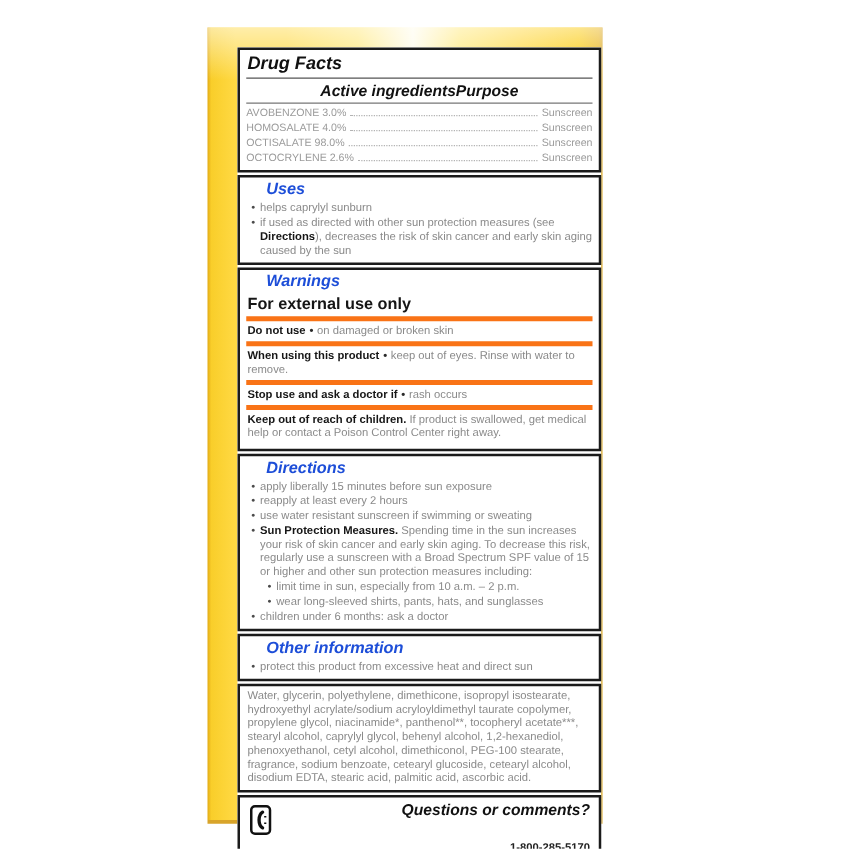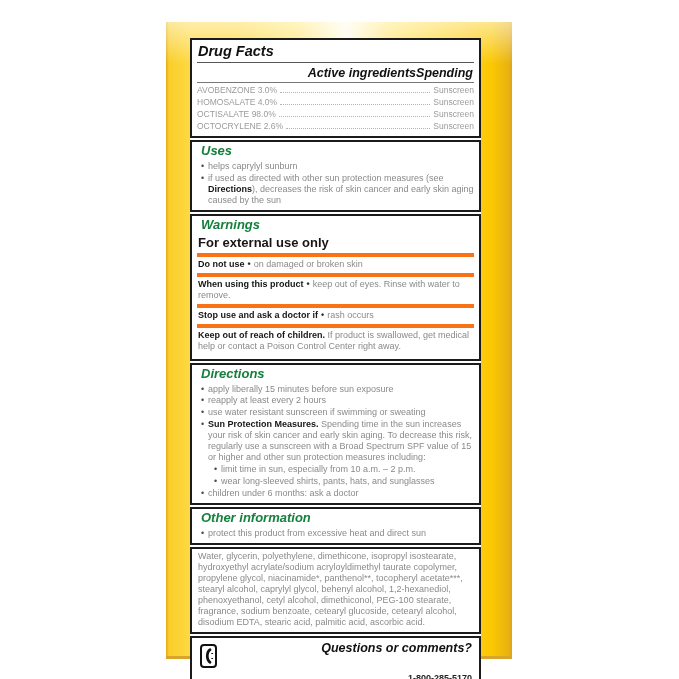--- a/index.html
+++ b/index.html
@@ -2,21 +2,21 @@
 <html><head>
 <meta charset="utf-8">
 <style>
   html,body { margin:0; padding:0; }
   body {
     width:679px; height:679px; position:relative; background:#ffffff;
     font-family:"Liberation Sans", sans-serif;
     -webkit-font-smoothing:antialiased;
   }
   .package {
-    position:absolute; left:166px; top:22px; width:346px; height:637px;
+    position:absolute; left:166px; top:22px; width:316px; height:637px;
     box-sizing:border-box;
     background:
       linear-gradient(to bottom, rgba(255,255,255,0.55), rgba(255,255,255,0) 42px),
       linear-gradient(to right,
         #e2ab16 0px, #f9ce2a 3px, #ffd943 7%, #ffd943 20%,
         #ffe878 38%, #fffcec 52%, #ffe878 64%, #ffd636 80%,
         #fbc803 94%, #e9b210 99%, #d9a522 100%);
     border-bottom:3px solid #d8a42a;
   }
   .label {
@@ -25,27 +25,27 @@
   }
   .sec {
     box-sizing:border-box; border:2px solid #1b1b1b; background:#ffffff;
     margin-bottom:2px; padding:2px 5px 4px 5px;
   }
   .df-title {
     font-size:14.5px; font-weight:bold; font-style:italic; color:#111;
     padding:1px 1px 3px 1px; border-bottom:1px solid #555; margin-bottom:1px;
   }
   .ai-header {
-    display:flex; justify-content:flex-end;
+    display:flex; justify-content:center;
     font-size:12.5px; font-weight:bold; font-style:italic; color:#111;
     padding:2px 1px; border-bottom:1px solid #777; margin-bottom:2px;
   }
   .ing-row { display:flex; align-items:baseline; color:#9b9b9b; font-size:8.5px; line-height:1.25; margin-top:1.5px; }
   .ing-dots { flex:1; border-bottom:1px dotted #b3b3b3; margin:0 3px; height:7px; }
-  .sec-h { font-size:13px; font-weight:bold; font-style:italic; color:#15803d; margin:0 0 2px 4px; line-height:1.15; }
+  .sec-h { font-size:13px; font-weight:bold; font-style:italic; color:#1d4ed8; margin:0 0 2px 16px; line-height:1.15; }
   .gray { color:#8a8a8a; font-size:9px; line-height:1.22; }
   .bullet-row { display:flex; margin-top:1px; }
   .bullet-glyph { width:11px; flex:none; text-align:center; color:#4a4a4a; font-size:9px; line-height:1.22; }
   .bullet-text { flex:1; }
   .sub { margin-left:13px; }
   .bb { color:#161616; font-weight:bold; }
   .external { font-size:13px; font-weight:bold; color:#161616; padding:0 0 3px 1px; }
   .warn-row { border-top:4px solid #f97316; padding:2.5px 1px; font-size:9px; line-height:1.22; }
   .dot-sep { color:#2a2a2a; font-weight:bold; padding:0 3px; }
   .inactive-text { padding:0 1px; }
@@ -63,21 +63,21 @@
 </head>
 <body>
 
 <div class="package">
   <div class="label">
 
     <div class="sec">
       <div class="df-title">Drug Facts</div>
       <div class="ai-header">
         <span>Active ingredients</span>
-        <span>Spending</span>
+        <span>Purpose</span>
       </div>
       <div class="ing-row">
         <span>AVOBENZONE 3.0%</span>
         <span class="ing-dots"></span>
         <span>Sunscreen</span>
       </div>
       <div class="ing-row">
         <span>HOMOSALATE 4.0%</span>
         <span class="ing-dots"></span>
         <span>Sunscreen</span>

